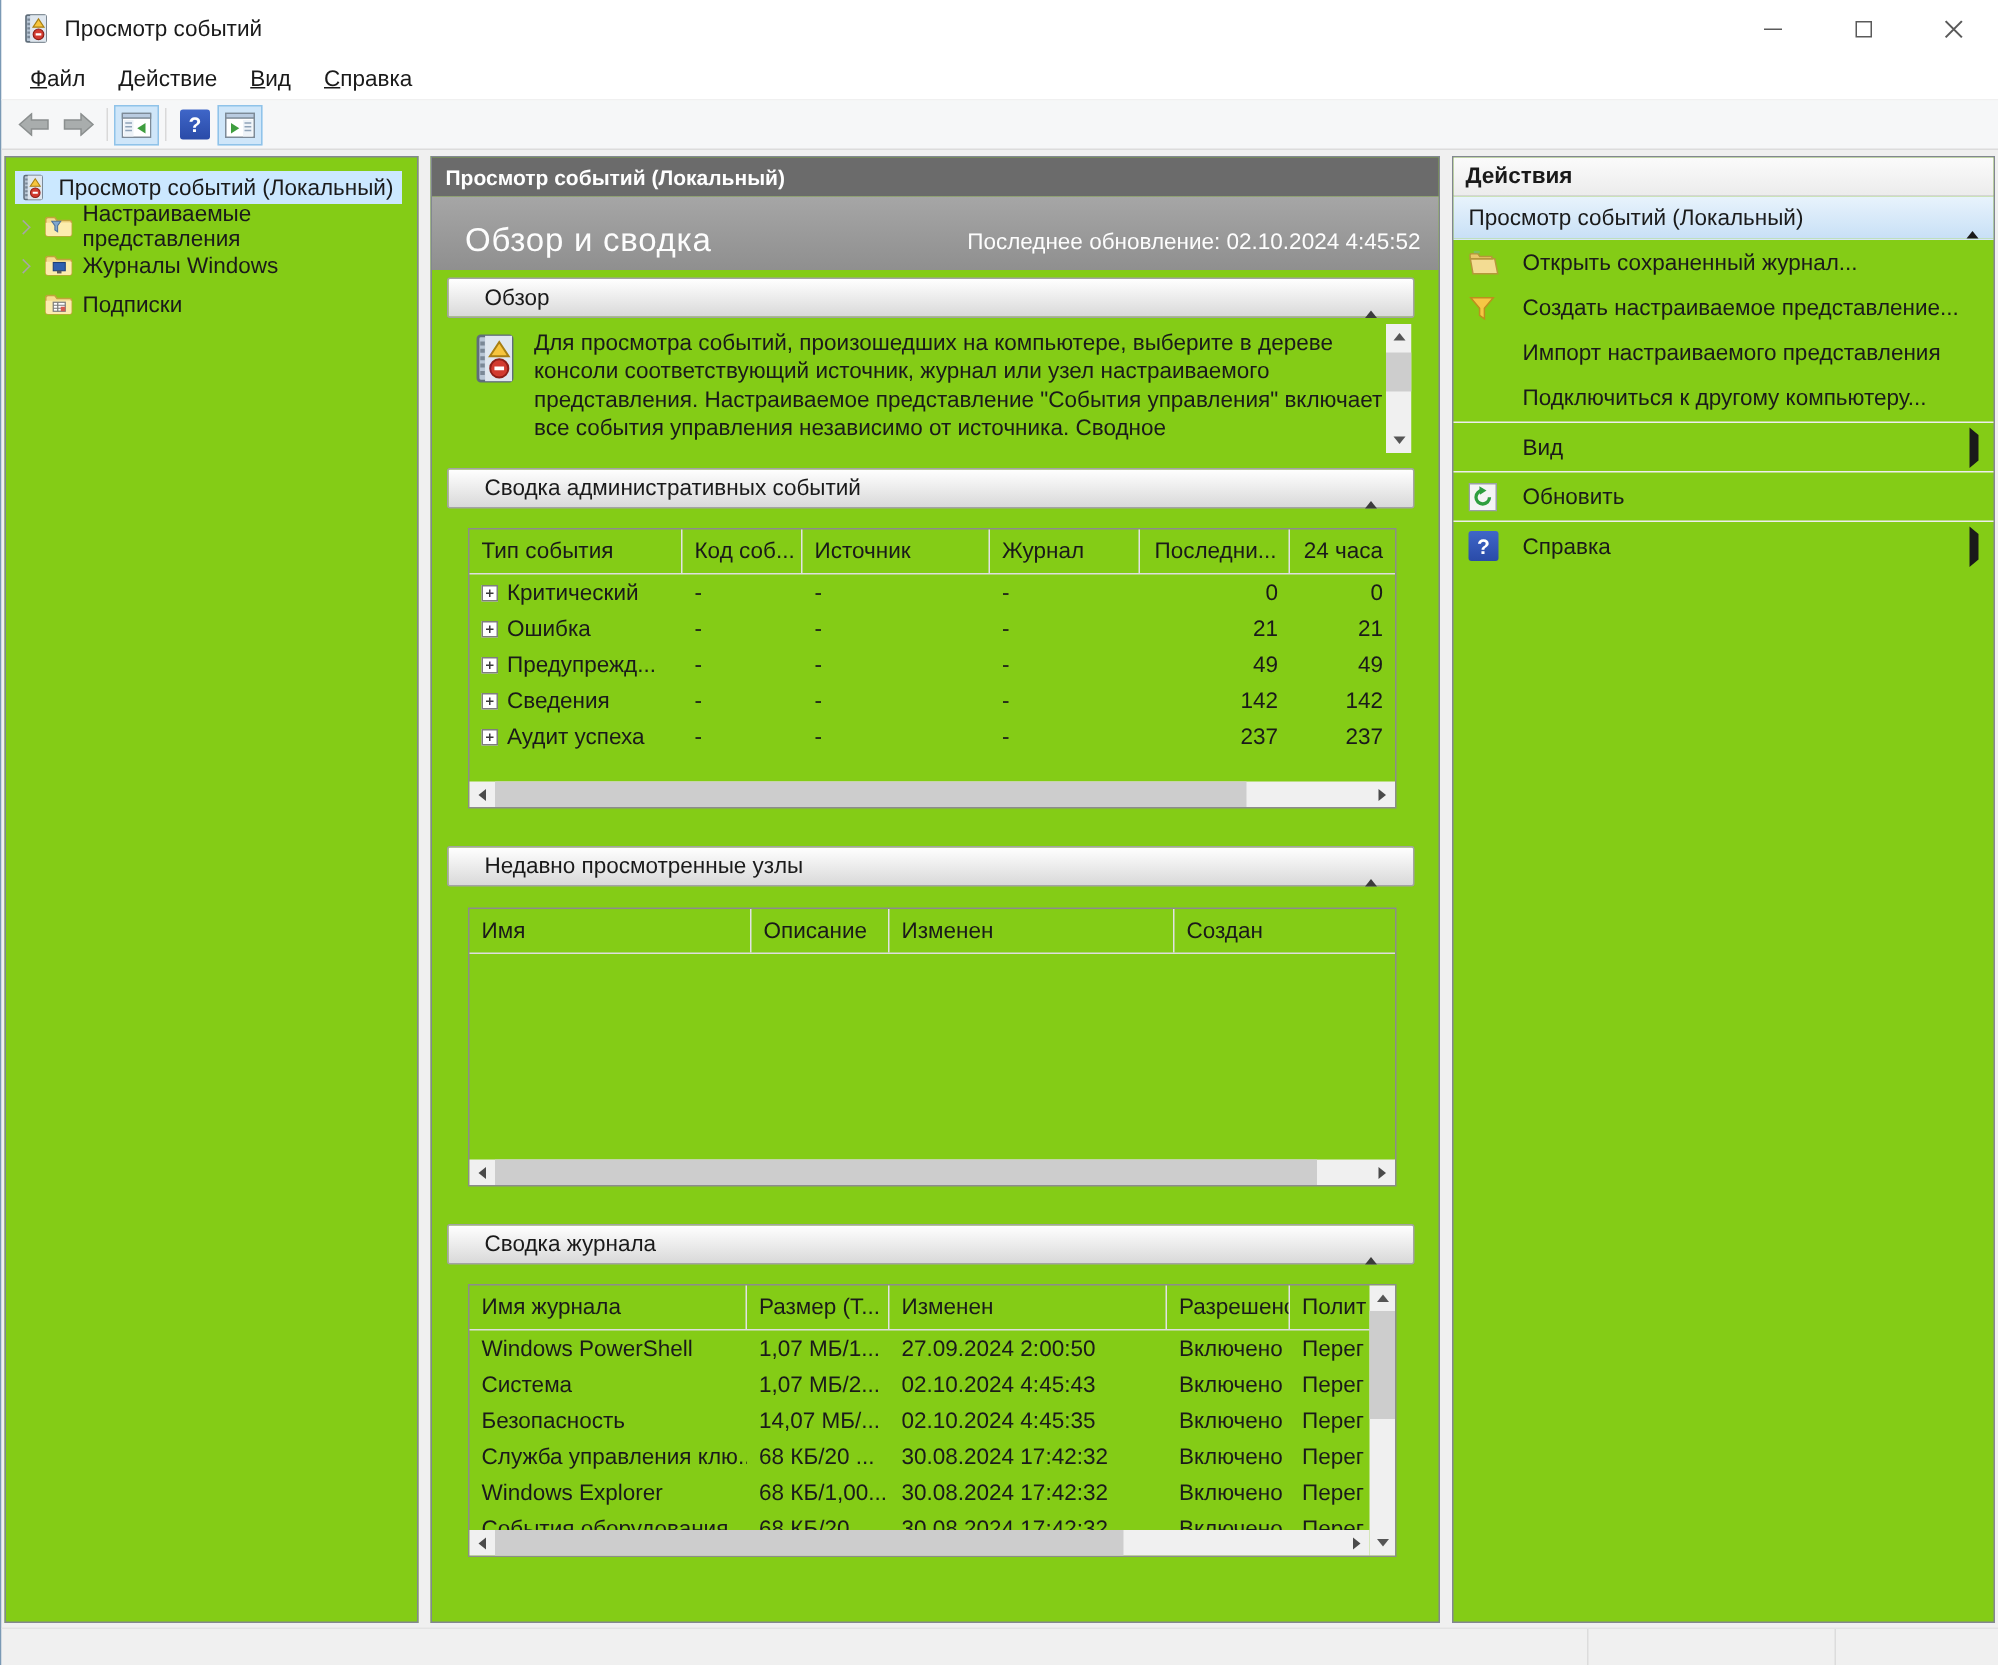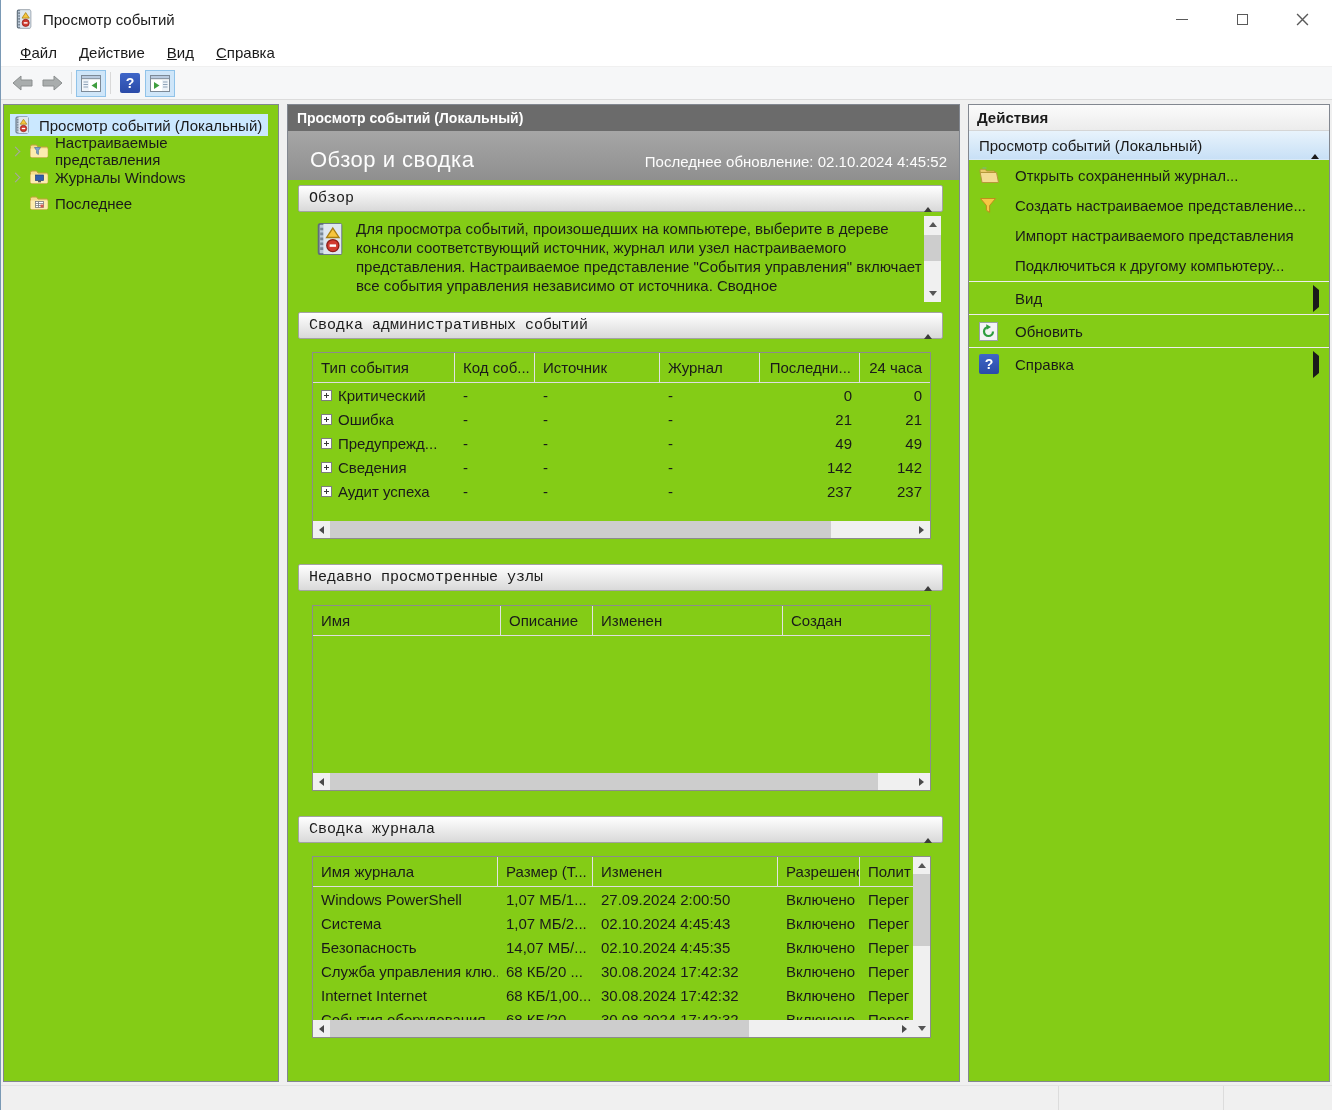--- a/index.html
+++ b/index.html
@@ -44,21 +44,21 @@
   .tree-row.root .tree-indent { width:6px; }
   .tree-icon { width:20px; height:18px; flex:none; }
 
   
   .breadcrumb-bar { height:26px; background:#6b6b6b; color:#ffffff; display:flex; align-items:center; padding-left:9px; font-weight:bold; font-size:14px; flex:none; }
   .banner { height:49px; background:linear-gradient(#a6a6a6,#8f8f8f); color:#fdfdfd; display:flex; align-items:flex-end; padding:0 12px 7px 22px; flex:none; }
   .banner-title { font-size:22px; letter-spacing:0.5px; }
   .banner-updated { margin-left:auto; font-size:15px; padding-bottom:3px; }
   .center-body { flex:1; padding:5px 16px 8px 10px; overflow:hidden; display:flex; flex-direction:column; }
 
-  .section-header { height:27px; border:1px solid #a3a3a3; border-radius:2px; background:linear-gradient(#ffffff,#d9d9d9); display:flex; align-items:center; padding:0 10px; flex:none;font-family:Liberation Mono, monospace; }
+  .section-header { height:27px; border:1px solid #a3a3a3; border-radius:2px; background:linear-gradient(#ffffff,#d9d9d9); display:flex; align-items:center; padding:0 24px; flex:none; }
   .section-header .collapse { margin-left:auto; }
   .tri-up { width:0; height:0; border-left:4px solid transparent; border-right:4px solid transparent; border-bottom:5px solid #3c3c3c; }
   .tri-left-sm { width:0; height:0; border-top:4px solid transparent; border-bottom:4px solid transparent; border-right:5px solid #4a4a4a; }
   .tri-right-sm { width:0; height:0; border-top:4px solid transparent; border-bottom:4px solid transparent; border-left:5px solid #4a4a4a; }
   .tri-right-lg { width:0; height:0; border-top:5px solid transparent; border-bottom:5px solid transparent; border-left:6px solid #1a1a1a; }
 
   .overview-body { display:flex; margin:4px 2px 10px 6px; height:86px; overflow:hidden; flex:none; }
   .overview-icon { width:52px; padding-top:6px; flex:none; display:flex; justify-content:center; }
   .overview-text { flex:1; line-height:19px; padding-top:3px; }
   .v-scroll { width:17px; flex:none; display:flex; flex-direction:column; align-items:center; background:#f0f0f0; }
@@ -253,21 +253,21 @@
           <span class="tree-icon">
             <svg width="20" height="17" viewBox="0 0 19 17">
                 <use href="#folder-base"></use>
                 <rect x="6" y="7.5" width="8" height="6" fill="#ffffff" stroke="#7a7a7a" stroke-width="0.8"></rect>
                 <line x1="6" y1="9.5" x2="14" y2="9.5" stroke="#7a7a7a" stroke-width="0.8"></line>
                 <line x1="6" y1="11.5" x2="14" y2="11.5" stroke="#7a7a7a" stroke-width="0.8"></line>
                 <line x1="9" y1="7.5" x2="9" y2="13.5" stroke="#7a7a7a" stroke-width="0.8"></line>
                 <rect x="11" y="10.5" width="3" height="3" fill="#d65a4f"></rect>
               </svg>
           </span>
-          <span>Последнее</span>
+          <span>Подписки</span>
         </span>
       </div>
     </div>
 
     <div class="panel center-panel">
       <div class="breadcrumb-bar">Просмотр событий (Локальный)</div>
       <div class="banner">
         <span class="banner-title">Обзор и сводка</span>
         <span class="banner-updated">Последнее обновление: 02.10.2024 4:45:52</span>
       </div>
@@ -448,21 +448,21 @@
                 <span class="dt-cell c-l5">Перег</span>
               </div>
               <div class="dt-row">
                 <span class="dt-cell c-l1">Служба управления клю...</span>
                 <span class="dt-cell c-l2">68 КБ/20 ...</span>
                 <span class="dt-cell c-l3">30.08.2024 17:42:32</span>
                 <span class="dt-cell c-l4">Включено</span>
                 <span class="dt-cell c-l5">Перег</span>
               </div>
               <div class="dt-row">
-                <span class="dt-cell c-l1">Internet Internet</span>
+                <span class="dt-cell c-l1">Windows Explorer</span>
                 <span class="dt-cell c-l2">68 КБ/1,00...</span>
                 <span class="dt-cell c-l3">30.08.2024 17:42:32</span>
                 <span class="dt-cell c-l4">Включено</span>
                 <span class="dt-cell c-l5">Перег</span>
               </div>
               <div class="dt-row">
                 <span class="dt-cell c-l1">События оборудования</span>
                 <span class="dt-cell c-l2">68 КБ/20 ...</span>
                 <span class="dt-cell c-l3">30.08.2024 17:42:32</span>
                 <span class="dt-cell c-l4">Включено</span>

